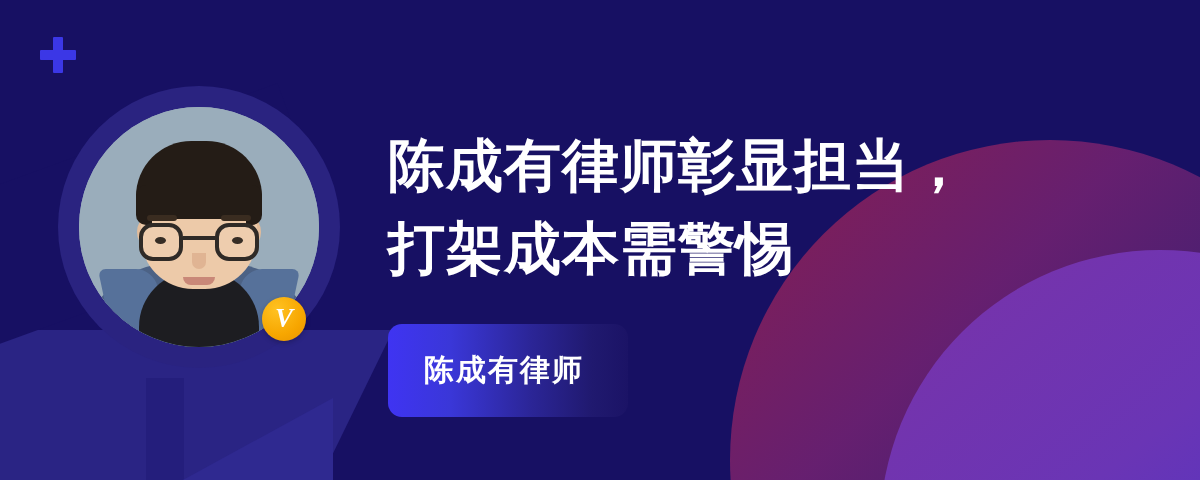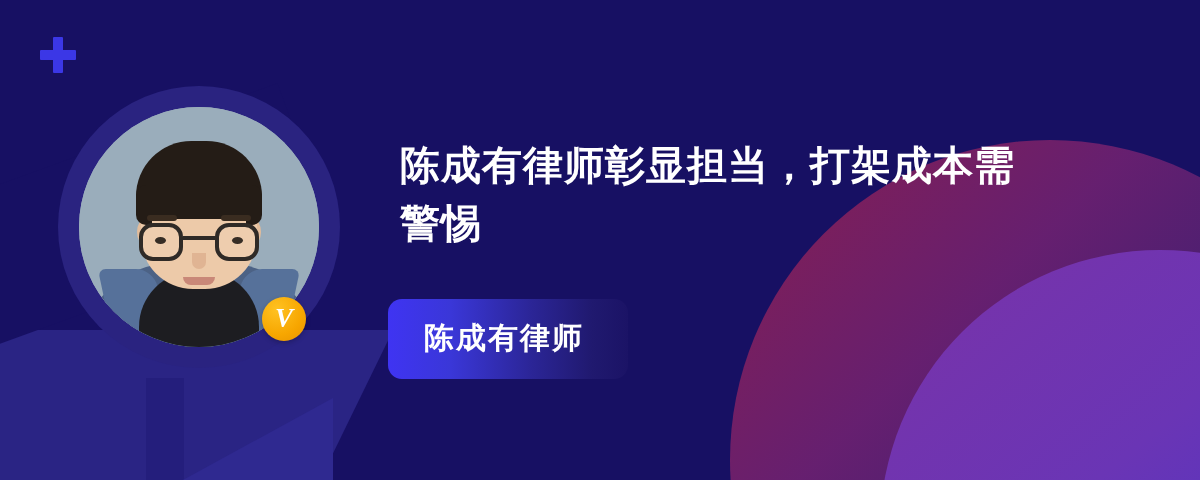--- a/index.html
+++ b/index.html
@@ -313,35 +313,35 @@
   }
 
   
   .content {
     position: absolute;
     left: 388px;
     top: 124px;
     width: 700px;
   }
   .headline {
-    margin: 12px;
+    margin: 0;
     color: #ffffff;
-    font-size: 40px;
+    font-size: 57px;
     font-weight: 700;
     line-height: 1.46;
     letter-spacing: 1px;
     max-width: 620px;
     font-family: "Liberation Sans", "DejaVu Sans", sans-serif;
   }
 
   .author-chip {
     display: inline-flex;
     align-items: center;
     margin-top: 34px;
-    height: 80px;
+    height: 93px;
     padding: 0 44px 0 36px;
     border-radius: 14px;
     background: linear-gradient(90deg, #3f34f2 0%, #3a37d8 26%, #2b2596 60%, #20196f 85%, #1b1366 100%);
     color: #ffffff;
     font-size: 30px;
     font-weight: 700;
     letter-spacing: 2px;
     box-sizing: border-box;
   }
 </style>

